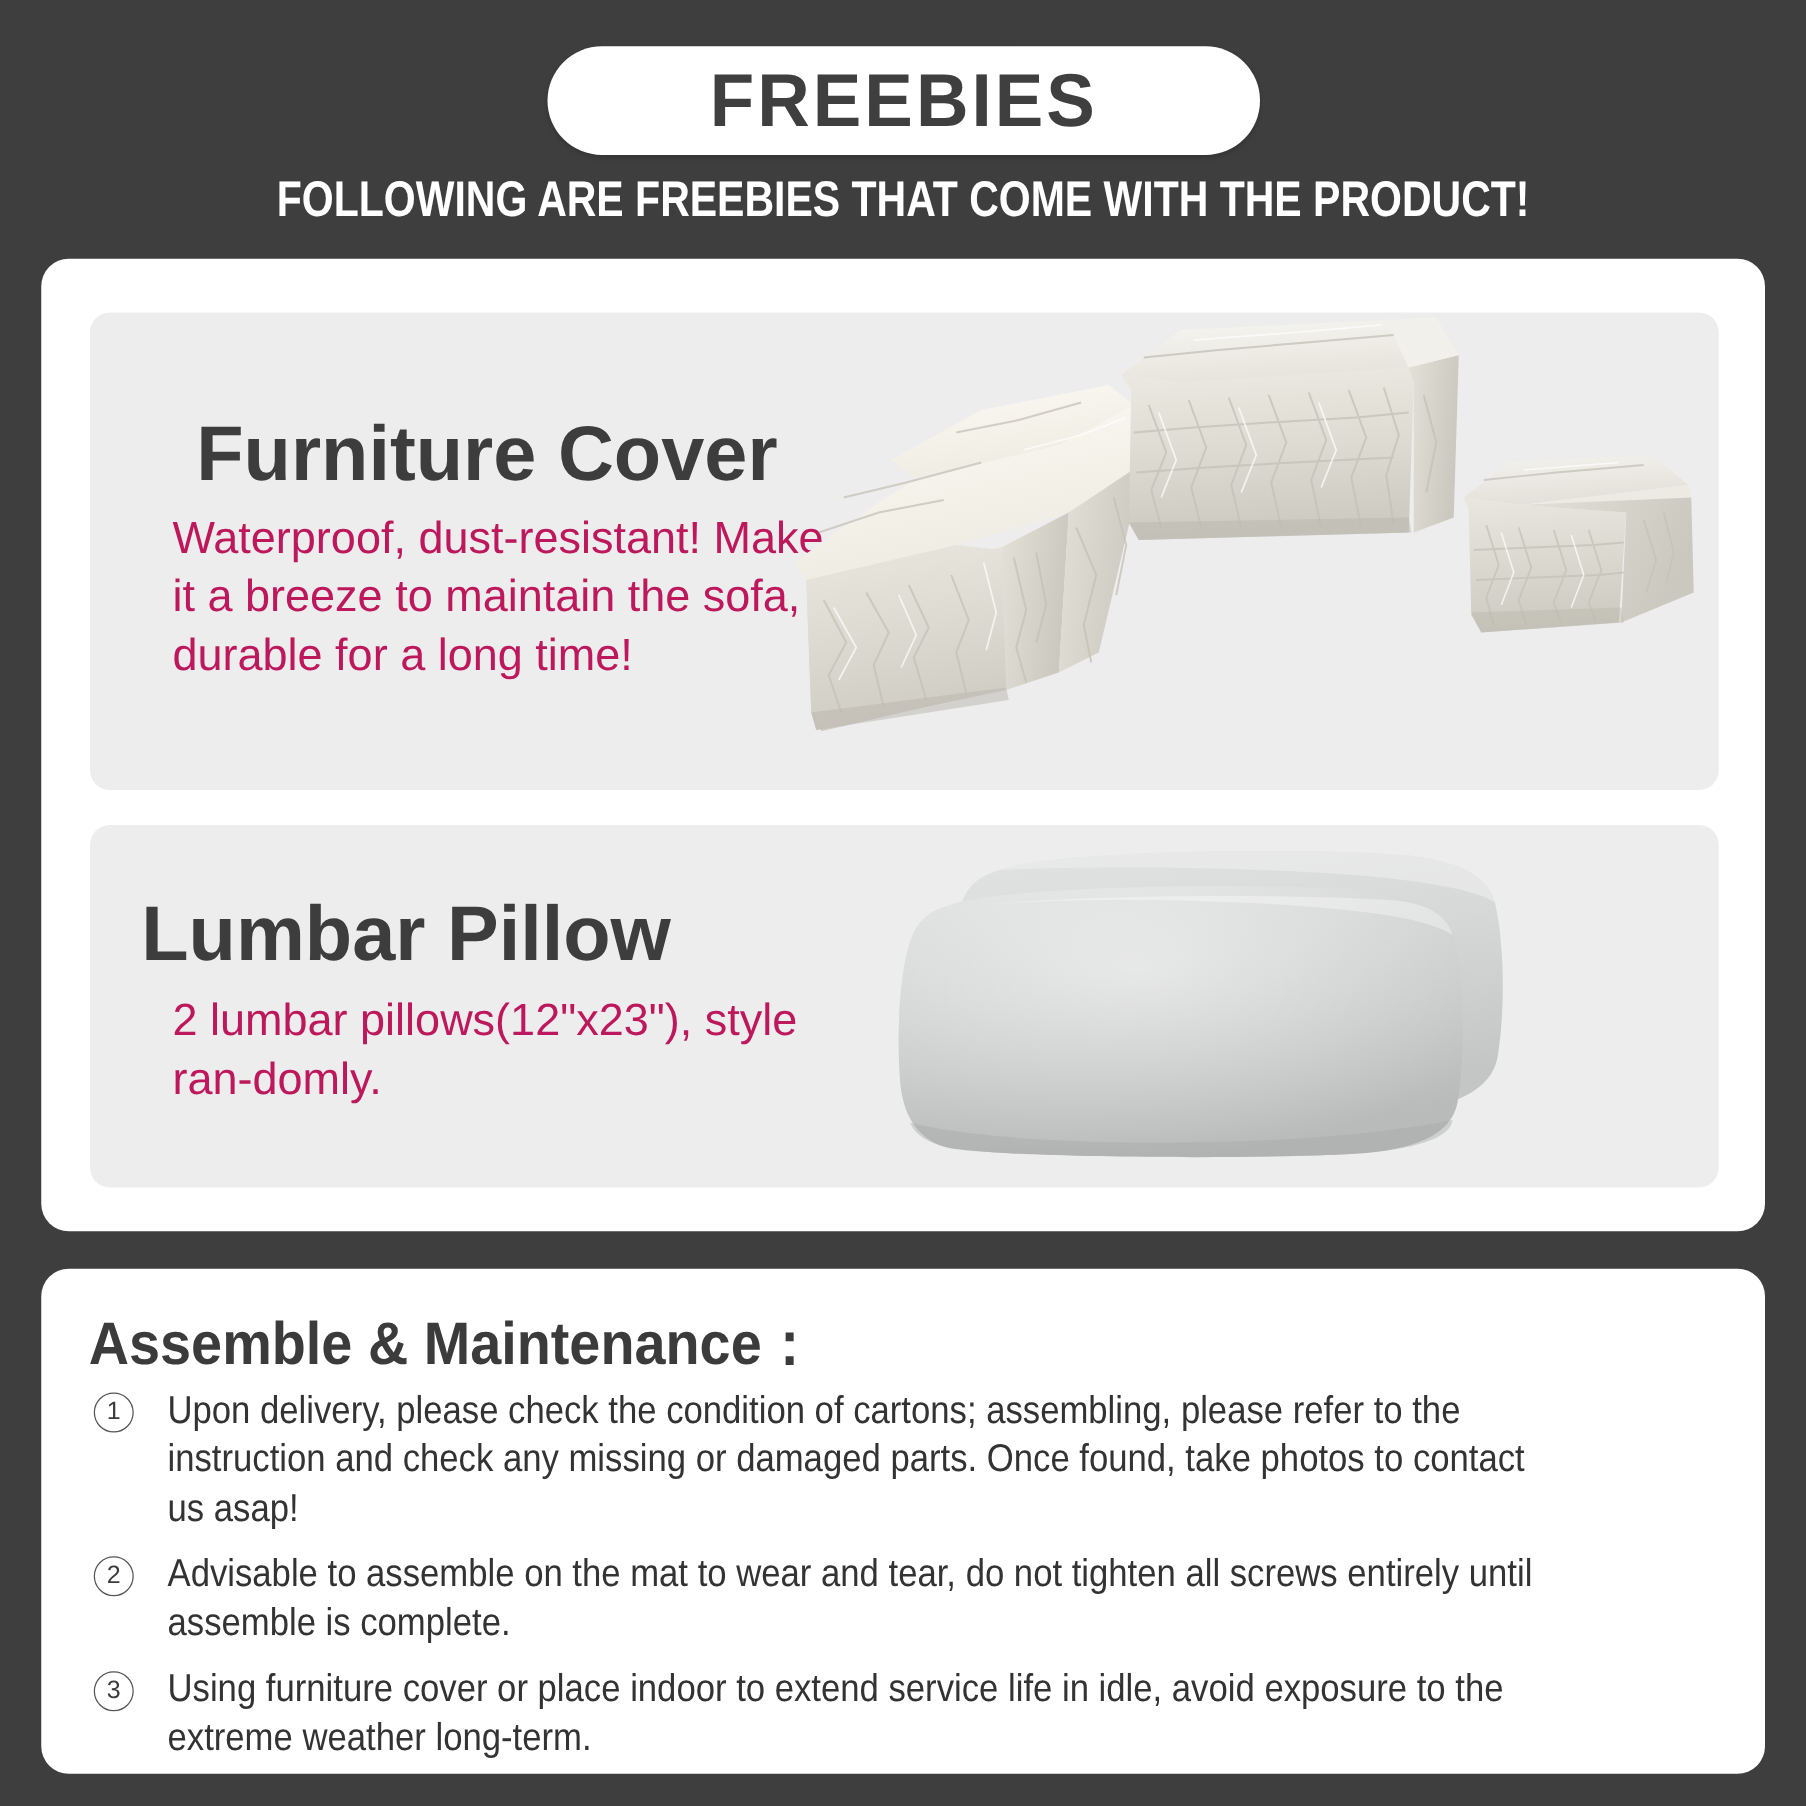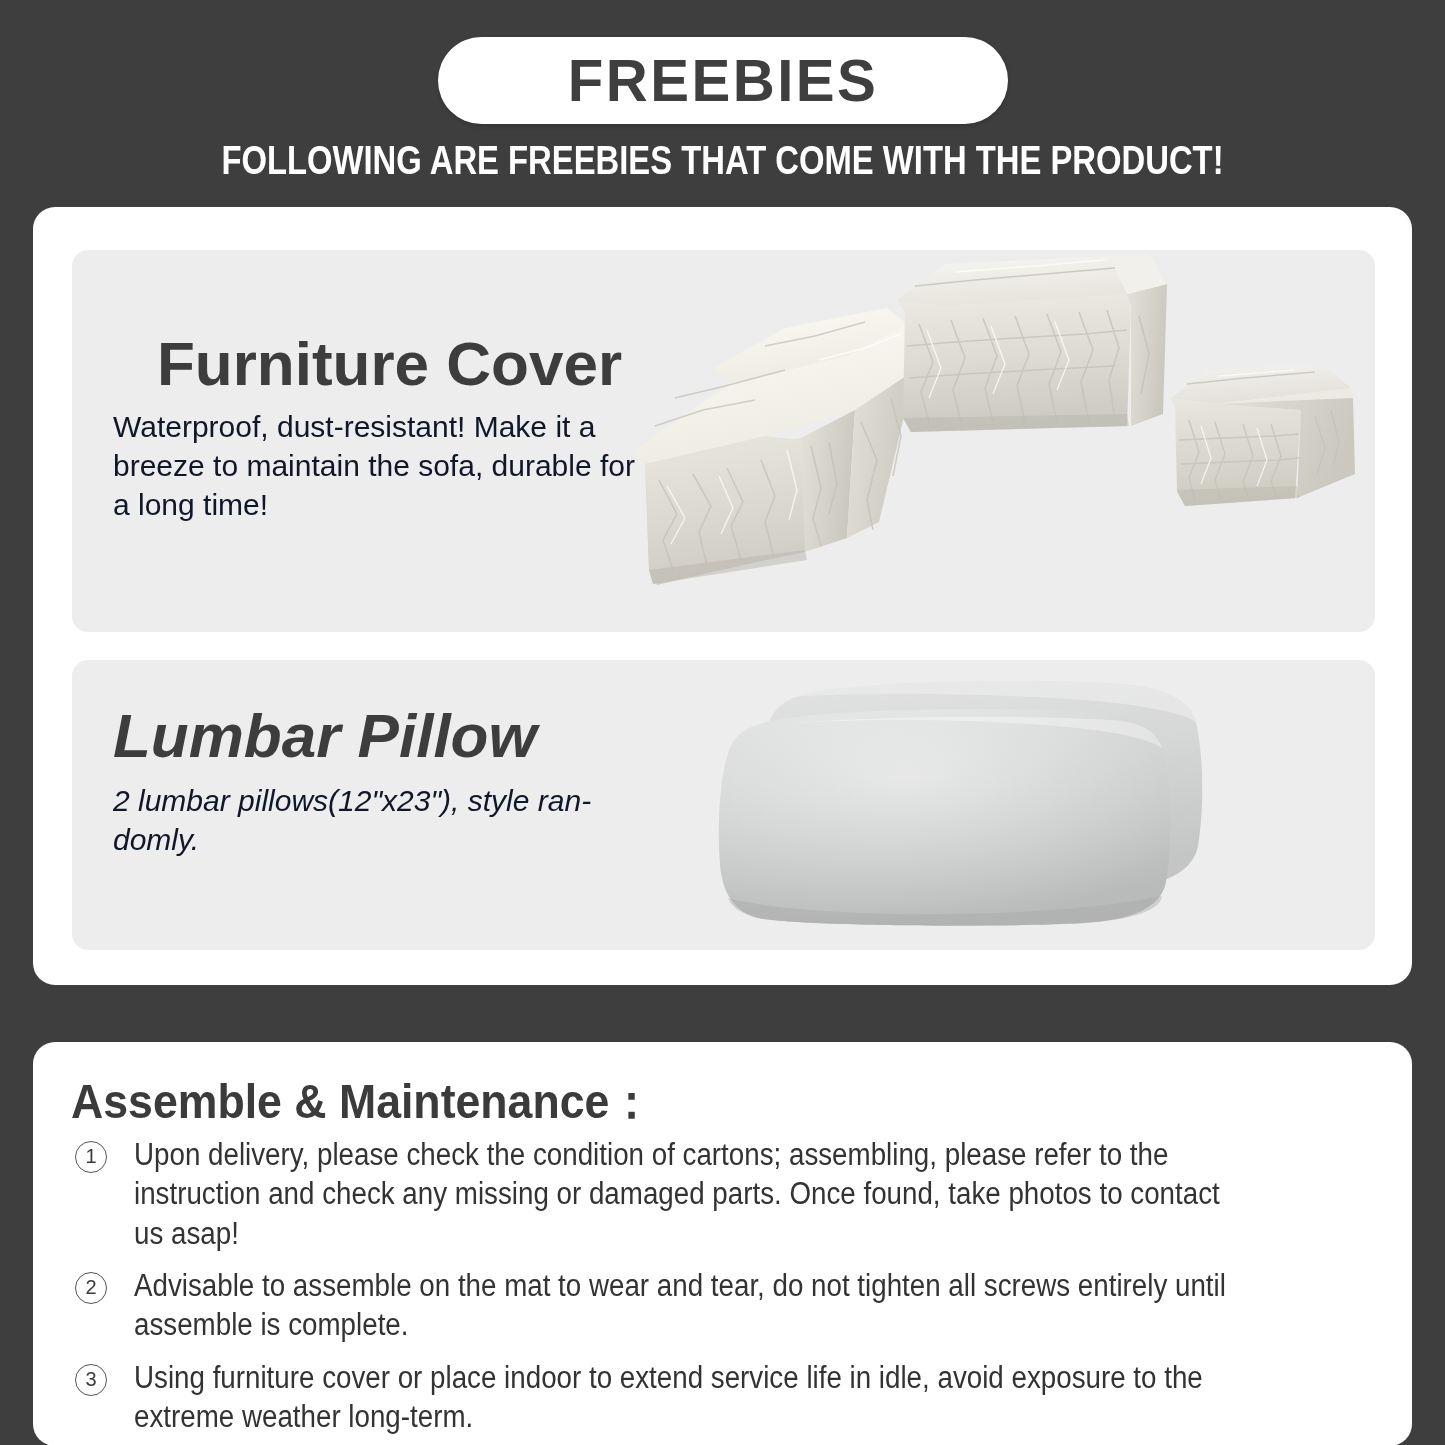--- a/index.html
+++ b/index.html
@@ -65,21 +65,20 @@
     background: #ffffff;
     border-radius: 22px;
   }
   .card-freebies {
     top: 207px;
     height: 778px;
   }
   .card-maintenance {
     top: 1015px;
     height: 404px;
-    margin-top: 27px;
   }
 
   
   .panel {
     position: absolute;
     left: 39px;
     width: 1303px;
     background: #ededed;
     border-radius: 16px;
     overflow: hidden;
@@ -92,37 +91,38 @@
     top: 453px;
     height: 290px;
   }
 
   .panel-text {
     position: absolute;
     left: 41px;
     width: 570px;
   }
   .panel-cover .panel-text { top: 82px; }
-  .panel-pillow .panel-text { top: 44px; font-style: italic; }
+  .panel-pillow .panel-text { top: 56px; }
 
   .feature-title {
     color: #3d3d3d;
     font-weight: bold;
     line-height: 1.02;
     white-space: nowrap;
   }
   .panel-cover .feature-title { font-size: 62px; margin-left: 44px; }
   .panel-pillow .feature-title { font-size: 62px; }
 
   .feature-desc {
-    color: #0f172a;
-    font-size: 30px;
+    color: #be185d;
+    font-size: 36px;
     line-height: 1.30;
     margin-top: 12px;
     max-width: 540px;
+    margin-left: 25px;
   }
   .panel-pillow .feature-desc { margin-top: 14px; }
 
   
   .cover-art {
     position: absolute;
     right: 0px;
     top: 0px;
     width: 760px;
     height: 382px;

